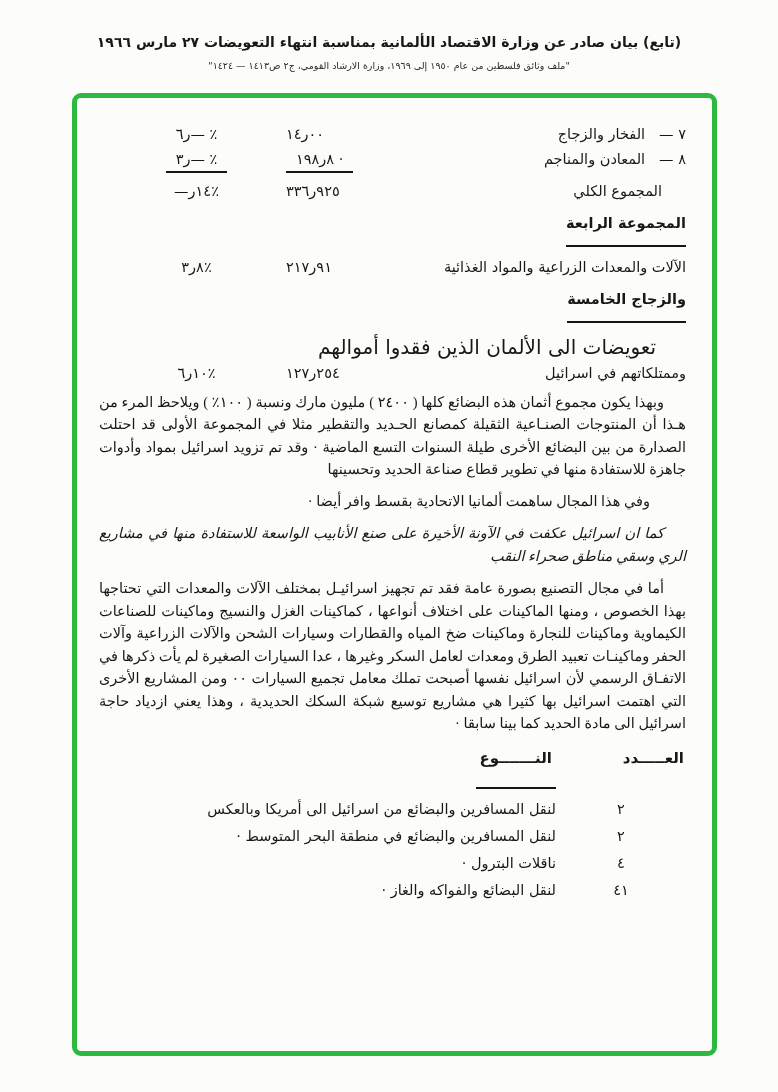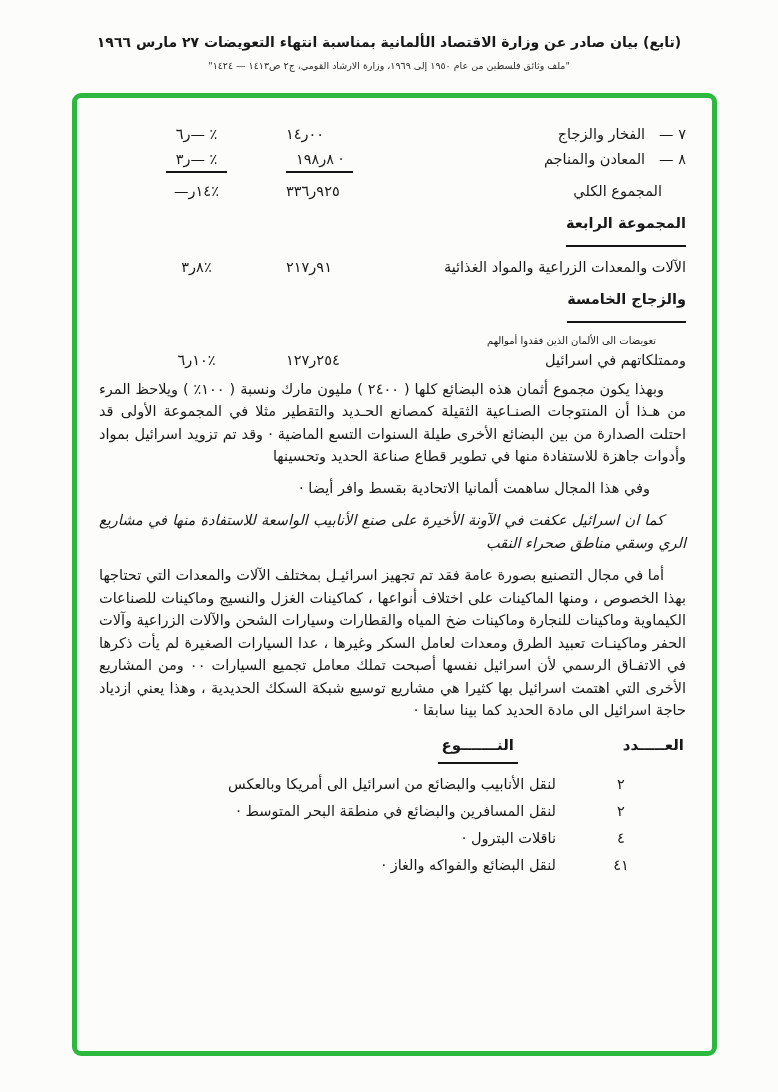--- a/index.html
+++ b/index.html
@@ -30,32 +30,32 @@
   .tlabel { display:flex; gap:14px; white-space:nowrap; }
   .tval { text-align:left; }
   .tpct { text-align:center; padding-left:8px; }
   .u { border-bottom:2px solid #151515; padding:0 10px 4px; }
   .trow.total { margin-top:10px; }
   .trow.total .tlabel { padding-right:24px; }
 
   .gsec { margin-top:14px; }
   .gheading { display:inline-block; font-weight:bold; font-size:14.5px;
               border-bottom:2px solid #151515; padding-bottom:14px; margin-bottom:12px; }
-  .gline { padding-right:30px; margin-bottom:6px; font-size:10px; }
+  .gline { padding-right:30px; margin-bottom:6px; font-size:20px; }
 
   .para { font-size:14.5px; line-height:1.55; text-align:justify;
-          margin-top:10px; text-indent:22px; }
+          margin-top:10px; text-indent:22px;font-family:Liberation Serif, serif; }
   .para.italic { font-style:italic; }
   .para.short { text-indent:36px; margin-top:9px; text-align:right; }
 
   .ships { margin-top:14px; }
   .ships-header { display:grid; grid-template-columns:130px 1fr;
                   font-weight:bold; font-size:15px; margin-bottom:12px; align-items:baseline; }
   .scount-h { text-align:right; padding-right:2px; }
-  .stype-h { justify-self:start; margin-right:38px; border-bottom:2px solid #151515; padding:0 4px 8px; }
+  .stype-h { justify-self:start; border-bottom:2px solid #151515; padding:0 4px 20px; }
   .srow { display:grid; grid-template-columns:130px 1fr; font-size:14.5px;
           margin-bottom:11px; align-items:baseline; }
   .scount { text-align:center; }
 </style>
 </head>
 <body>
 
 <div class="doc-header">
   <div class="doc-title">(تابع) بيان صادر عن وزارة الاقتصاد الألمانية بمناسبة انتهاء التعويضات ٢٧ مارس ١٩٦٦</div>
   <div class="doc-subtitle">"ملف وثائق فلسطين من عام ١٩٥٠ إلى ١٩٦٩، وزارة الارشاد القومي، ج٢ ص١٤١٣ — ١٤٢٤"</div>
@@ -120,21 +120,21 @@
   <p class="para">أما في مجال التصنيع بصورة عامة فقد تم تجهيز اسرائيـل بمختلف الآلات والمعدات التي تحتاجها بهذا الخصوص ، ومنها الماكينات على اختلاف أنواعها ، كماكينات الغزل والنسيج وماكينات للصناعات الكيماوية وماكينات للنجارة وماكينات ضخ المياه والقطارات وسيارات الشحن والآلات الزراعية وآلات الحفر وماكينـات تعبيد الطرق ومعدات لعامل السكر وغيرها ، عدا السيارات الصغيرة لم يأت ذكرها في الاتفـاق الرسمي لأن اسرائيل نفسها أصبحت تملك معامل تجميع السيارات ٠٠ ومن المشاريع الأخرى التي اهتمت اسرائيل بها كثيرا هي مشاريع توسيع شبكة السكك الحديدية ، وهذا يعني ازدياد حاجة اسرائيل الى مادة الحديد كما بينا سابقا ·</p>
 
   <div class="ships">
     <div class="ships-header">
       <span class="scount-h">العـــــدد</span>
       <span class="stype-h">النـــــــوع</span>
     </div>
 
     <div class="srow">
       <span class="scount">٢</span>
-      <span class="stype">لنقل الأنابيب والبضائع من اسرائيل الى أمريكا وبالعكس</span>
+      <span class="stype">لنقل المسافرين والبضائع من اسرائيل الى أمريكا وبالعكس</span>
     </div>
     <div class="srow">
       <span class="scount">٢</span>
       <span class="stype">لنقل المسافرين والبضائع في منطقة البحر المتوسط ·</span>
     </div>
     <div class="srow">
       <span class="scount">٤</span>
       <span class="stype">ناقلات البترول ·</span>
     </div>
     <div class="srow">

